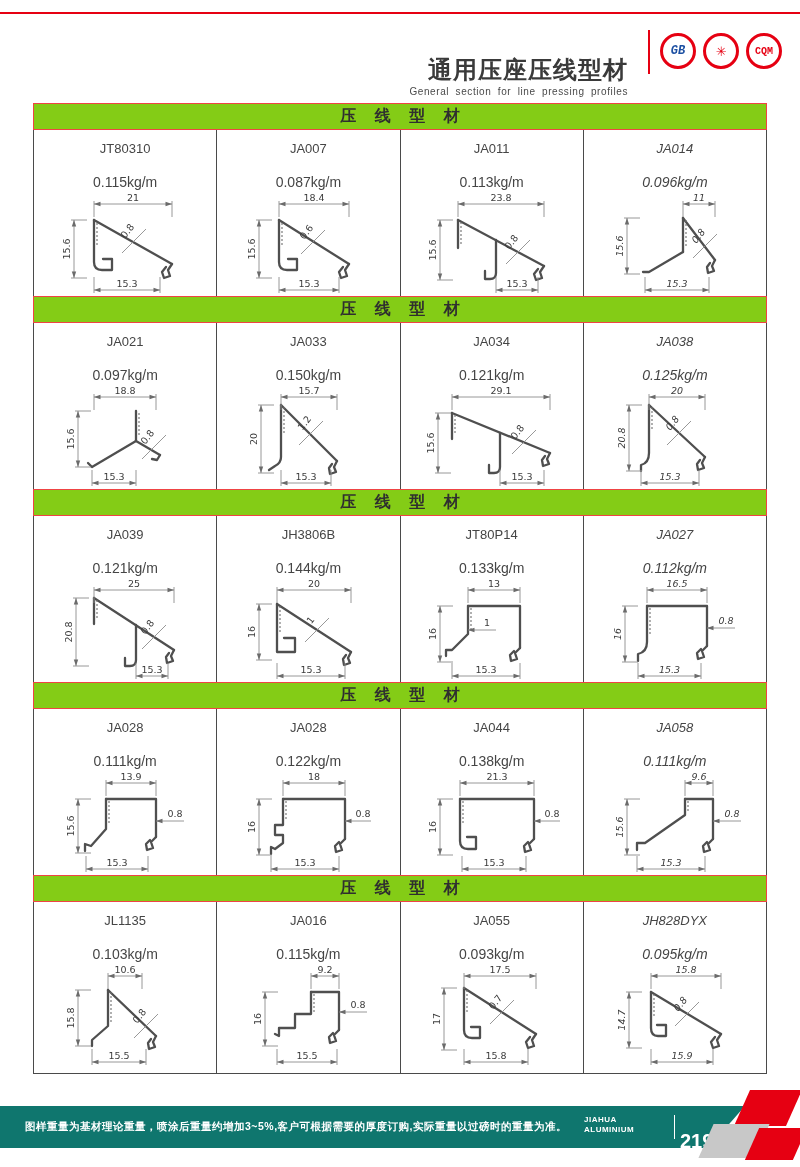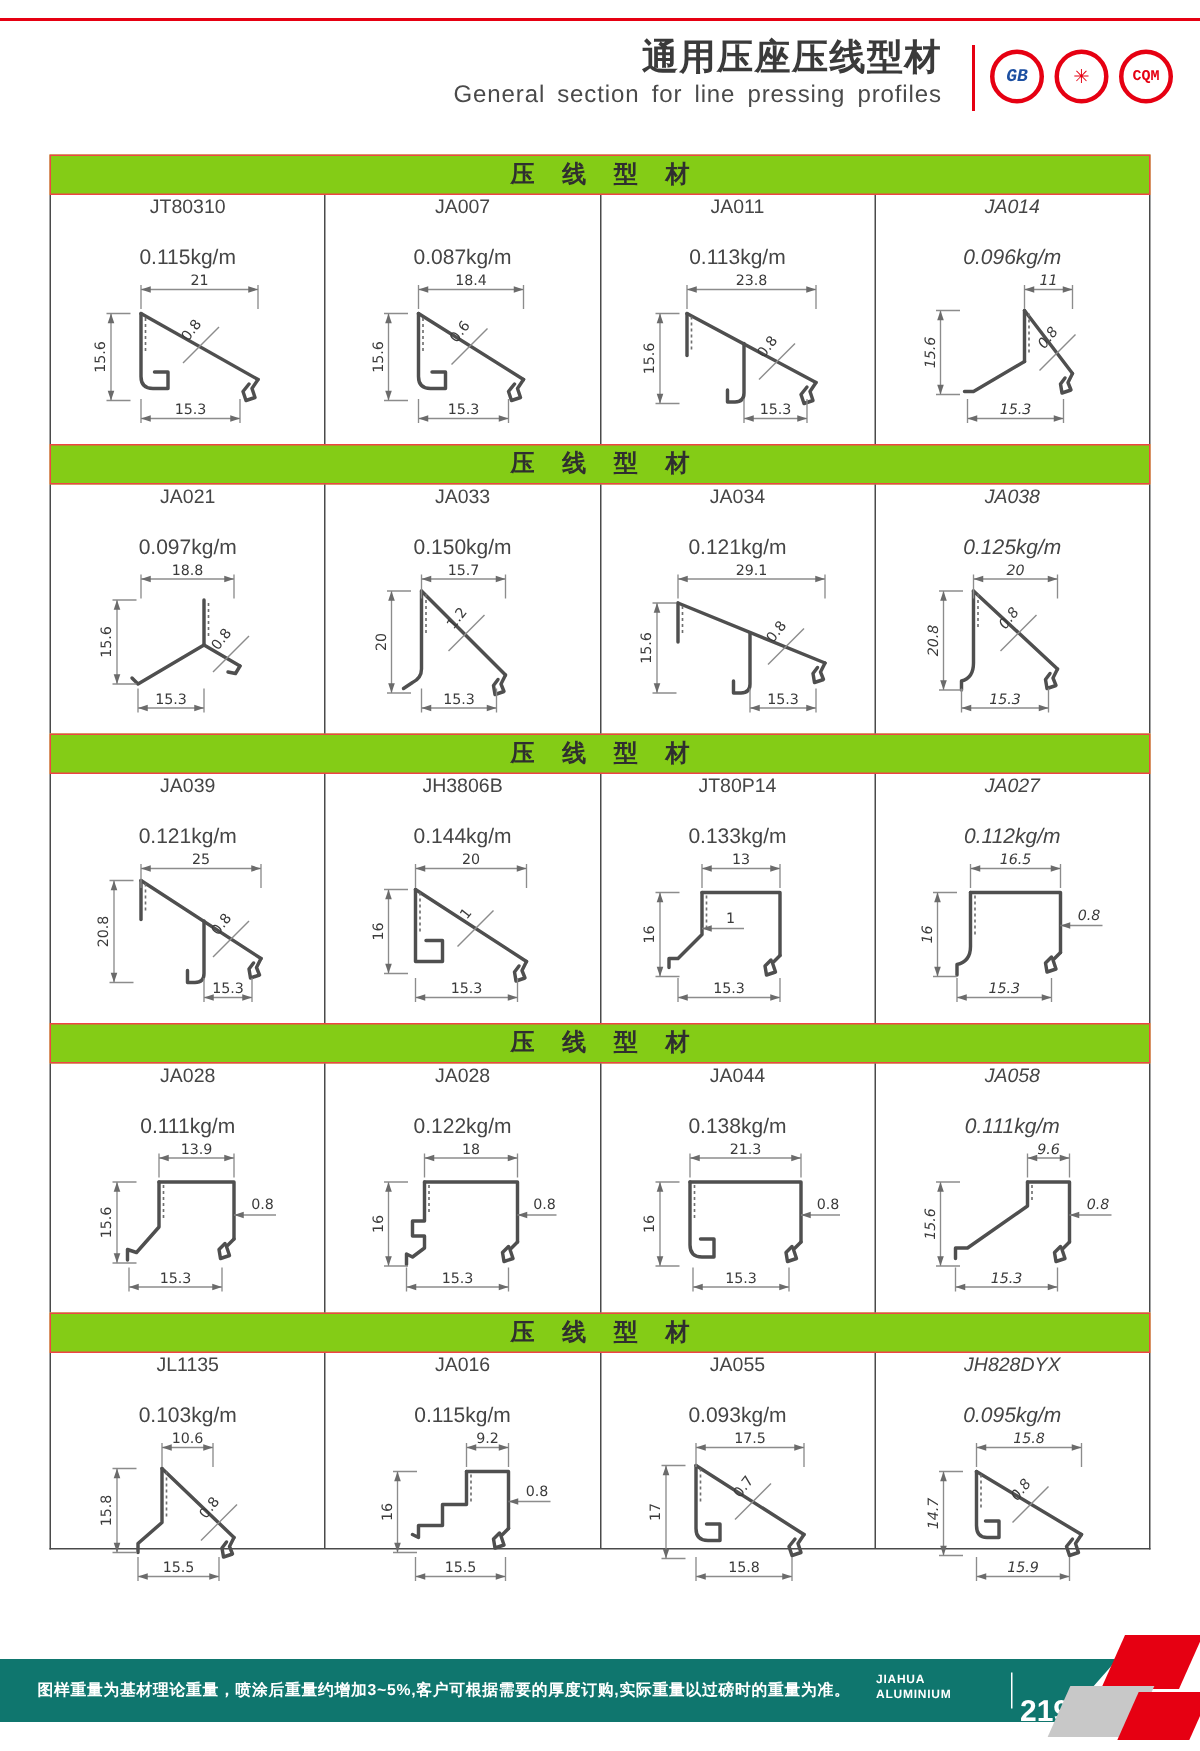--- a/index.html
+++ b/index.html
@@ -2,37 +2,37 @@
 <html><head>
 <meta charset="utf-8">
 <style>
   html,body{margin:0;padding:0;}
   body{width:800px;height:1167px;position:relative;background:#ffffff;overflow:hidden;
        font-family:"Liberation Sans", sans-serif;}
   .topline{position:absolute;top:12px;left:0;width:800px;height:2px;background:#e60012;}
   
   .hdr{position:absolute;top:24px;left:0;width:800px;height:56px;}
   .titlebox{position:absolute;right:172px;top:2px;text-align:right;}
-  .title{font-size:24px;font-weight:bold;color:#3a3a3a;letter-spacing:1px;line-height:1.1;}
-  .subtitle{font-size:16px;color:#4a4a4a;letter-spacing:0.6px;word-spacing:3px;margin-top:3px;}
+  .title{font-size:24px;font-weight:bold;color:#3a3a3a;letter-spacing:1px;line-height:1.1;margin-top:31px;}
+  .subtitle{font-size:10px;color:#4a4a4a;letter-spacing:0.6px;word-spacing:3px;margin-top:3px;}
   .hdr-div{position:absolute;left:648px;top:6px;width:2px;height:44px;background:#e60012;}
   .logos{position:absolute;left:660px;top:9px;display:flex;gap:7px;}
   .logo{width:36px;height:36px;border:3px solid #e60012;border-radius:50%;box-sizing:border-box;
         display:flex;align-items:center;justify-content:center;background:#fff;font-family:Liberation Mono, monospace;}
   .logo .gb{color:#1d50a2;font-weight:bold;font-style:italic;font-size:12px;}
   .logo .star{color:#e60012;font-size:17px;line-height:1;}
   .logo .cqm{color:#e60012;font-weight:bold;font-size:10px;}
   
   #sections{position:absolute;left:33px;top:103px;width:734px;}
   .sec-header{height:27px;background:#84cc16;border:1px solid #ef4444;box-sizing:border-box;
       display:flex;align-items:center;justify-content:center;font-size:16px;font-weight:bold;
       letter-spacing:7px;text-indent:7px;color:#2f2f2f;}
   .sec-row{display:flex;height:166px;border-left:1px solid #4a4a4a;border-right:1px solid #4a4a4a;box-sizing:border-box;}
-  .sec-row.last{height:131px;border-bottom:1px solid #4a4a4a;}
-  .cell{flex:1 1 0;border-right:1px solid #4a4a4a;box-sizing:border-box;text-align:center;}
+  .sec-row.last{height:172px;border-bottom:1px solid #4a4a4a;}
+  .cell{flex:1 1 0;border-right:1px solid #4a4a4a;box-sizing:border-box;text-align:center;padding-top:11px;}
   .cell:last-child{border-right:none;font-style:italic;}
   .code{font-size:13px;color:#454545;}
   .weight{font-size:14px;color:#454545;margin-top:18px;}
   .cell svg{margin-top:0px;display:block;margin-left:auto;margin-right:auto;}
   
   .prof{fill:none;stroke:#4f4f4f;stroke-width:2.3;stroke-linejoin:round;stroke-linecap:round;}
   .serr{fill:none;stroke:#6f6f6f;stroke-width:1.1;stroke-dasharray:2 2;}
   .dim{stroke:#8c8c8c;stroke-width:0.9;fill:none;}
   .arw{fill:#6b6b6b;stroke:none;}
   .dimt{font-family:"DejaVu Sans",sans-serif;font-size:9.5px;fill:#3b3b3b;}

